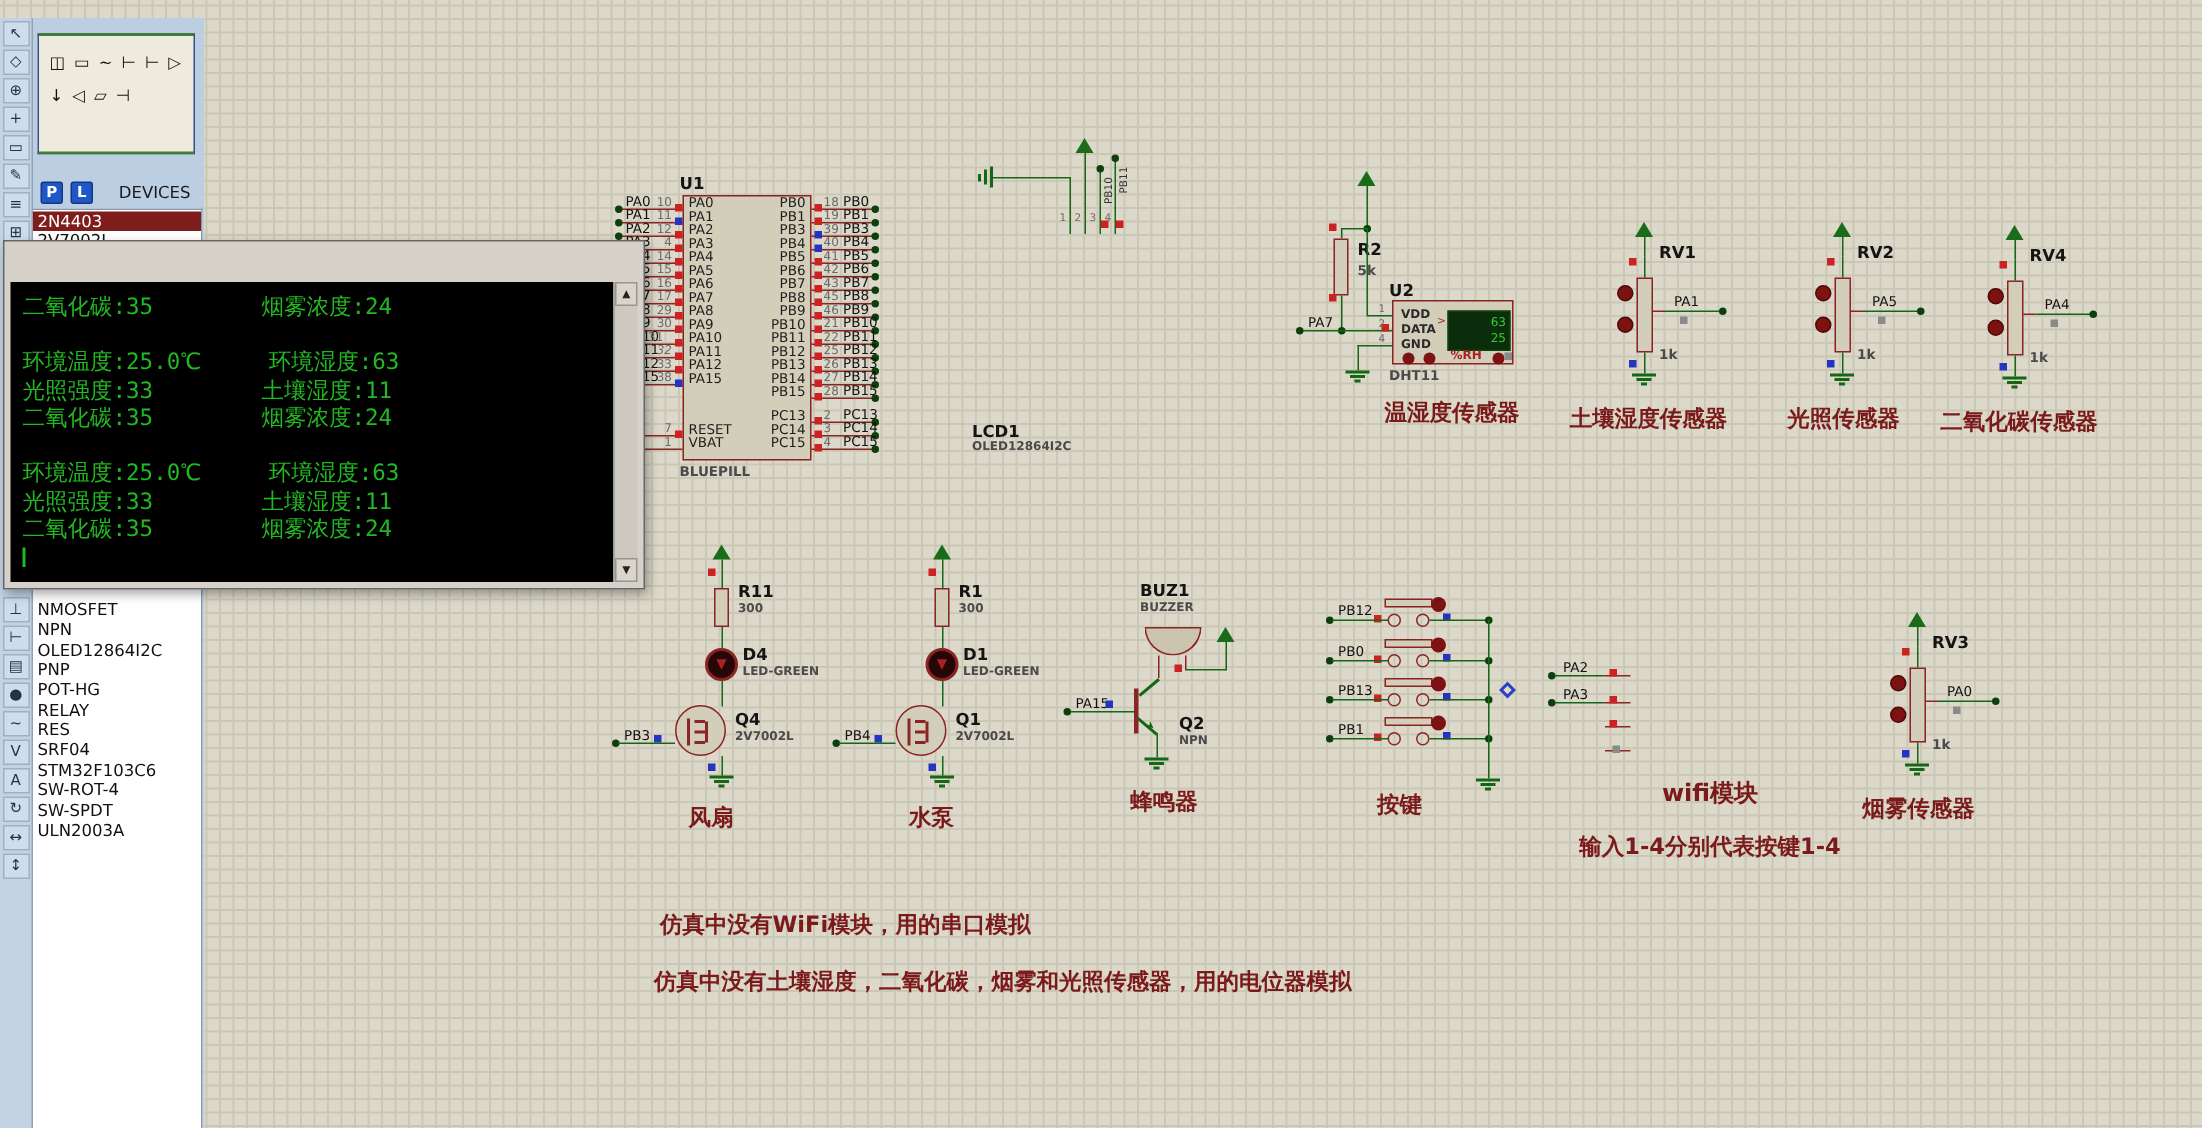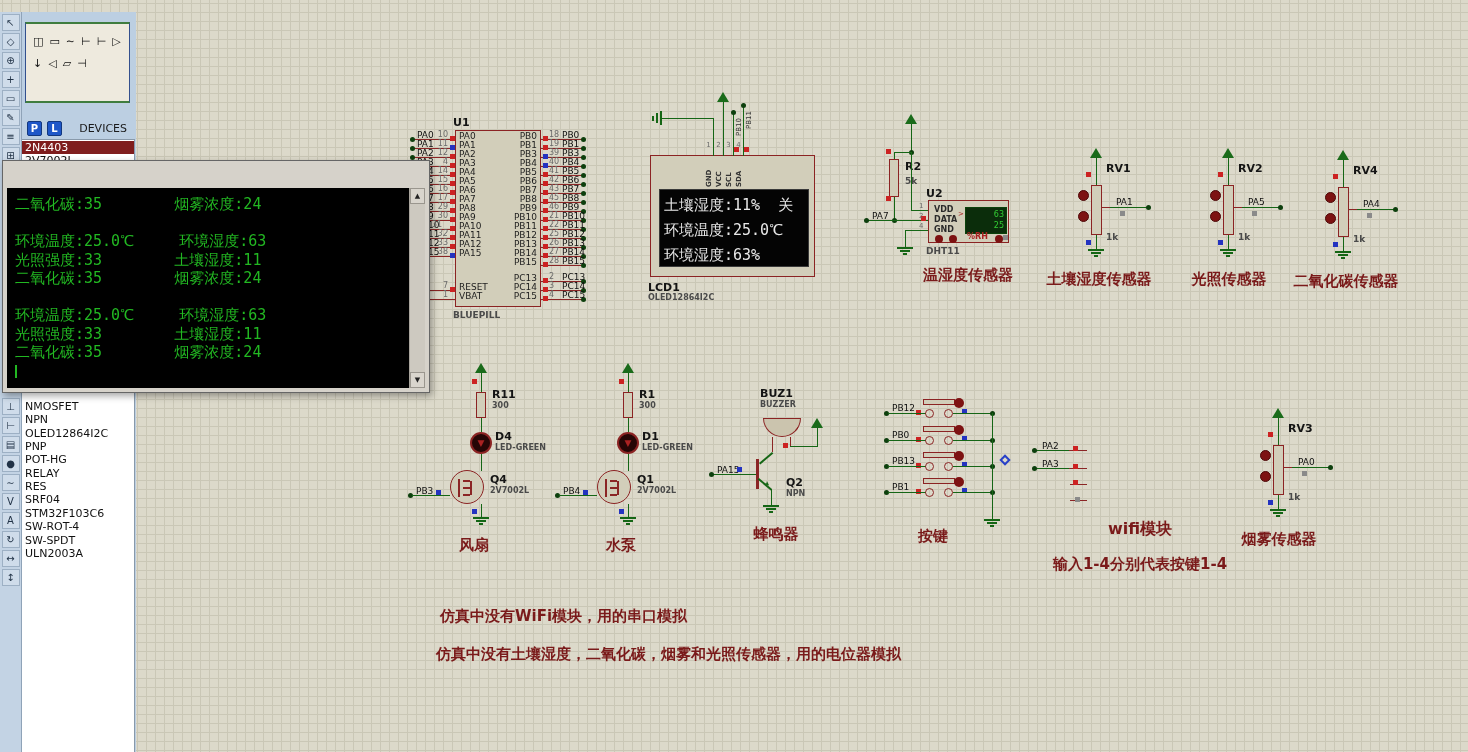--- a/index.html
+++ b/index.html
@@ -57,31 +57,20 @@
 <div id="root">
 
   <div id="schematic">
 
     <div class="a num" style="left:704px;top:141px;width:9px;text-align:center;font-size:7px">1</div>
     <div class="a num" style="left:714px;top:141px;width:9px;text-align:center;font-size:7px">2</div>
     <div class="a num" style="left:724px;top:141px;width:9px;text-align:center;font-size:7px">3</div>
     <div class="a num" style="left:734px;top:141px;width:9px;text-align:center;font-size:7px">4</div>
     <div class="a vtext" style="left:735px;top:110px;height:26px">PB10</div>
     <div class="a vtext" style="left:745px;top:103px;height:26px">PB11</div>
-    <div class="a chip" style="left:650px;top:155px;width:165px;height:122px">
-      <div class="a vtext" style="left:54px;top:3px;height:28px;font-weight:bold">GND</div>
-      <div class="a vtext" style="left:64px;top:3px;height:28px;font-weight:bold">VCC</div>
-      <div class="a vtext" style="left:74px;top:3px;height:28px;font-weight:bold">SCL</div>
-      <div class="a vtext" style="left:84px;top:3px;height:28px;font-weight:bold">SDA</div>
-      <div id="lcdscreen">
-        <div class="lcdline">土壤湿度:11%  关</div>
-        <div class="lcdline">环境温度:25.0℃</div>
-        <div class="lcdline">环境湿度:63%</div>
-      </div>
-    </div>
     <div class="a ref" style="left:648px;top:281px">LCD1</div>
     <div class="a val" style="left:648px;top:293px">OLED12864I2C</div>
 
     <div class="a cn" style="left:1104px;top:519px;width:72px;font-size:16px">wifi模块</div>
     <div class="a cn" style="left:1040px;top:555px;width:200px">输入1-4分别代表按键1-4</div>
 
     <div class="a cn" style="left:440px;top:607px;text-align:left">仿真中没有WiFi模块，用的串口模拟</div>
     <div class="a cn" style="left:436px;top:645px;text-align:left">仿真中没有土壤湿度，二氧化碳，烟雾和光照传感器，用的电位器模拟</div>
   <div class="a ref" style="left: 453px; top: 116px;">U1</div>
       <div class="a chip" style="left: 455px; top: 130px; width: 86px; height: 177px;"></div>

